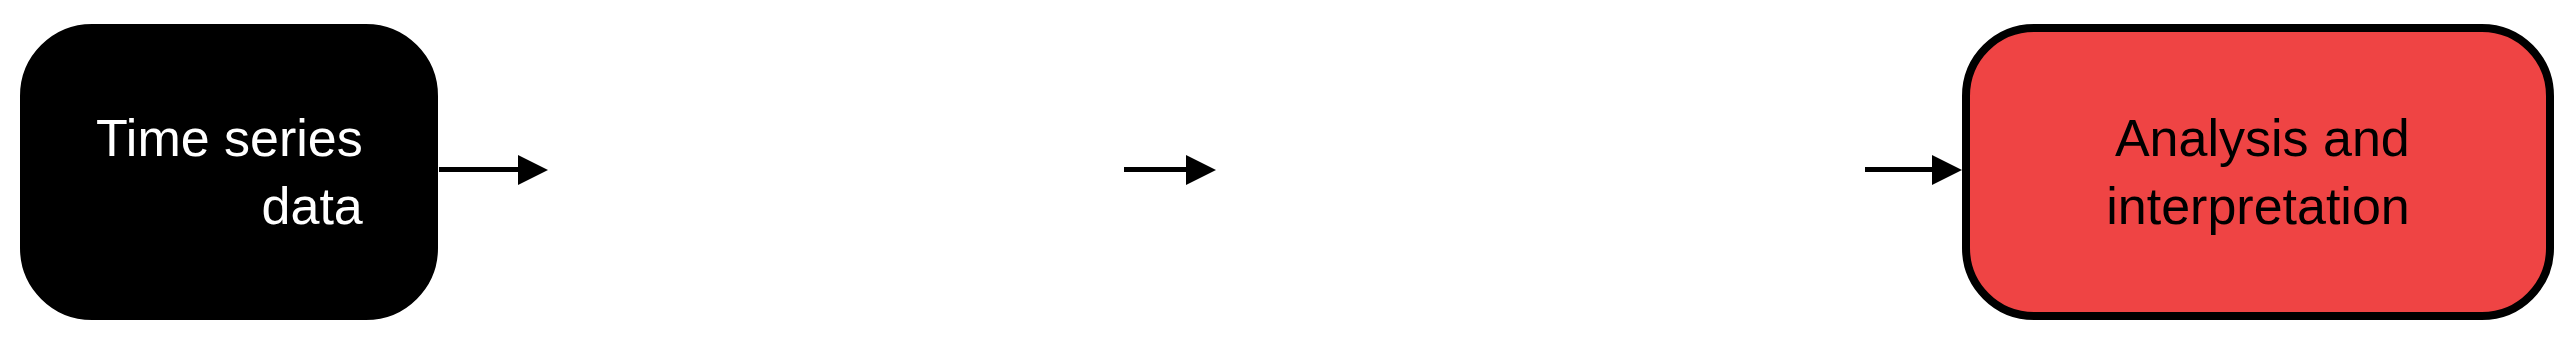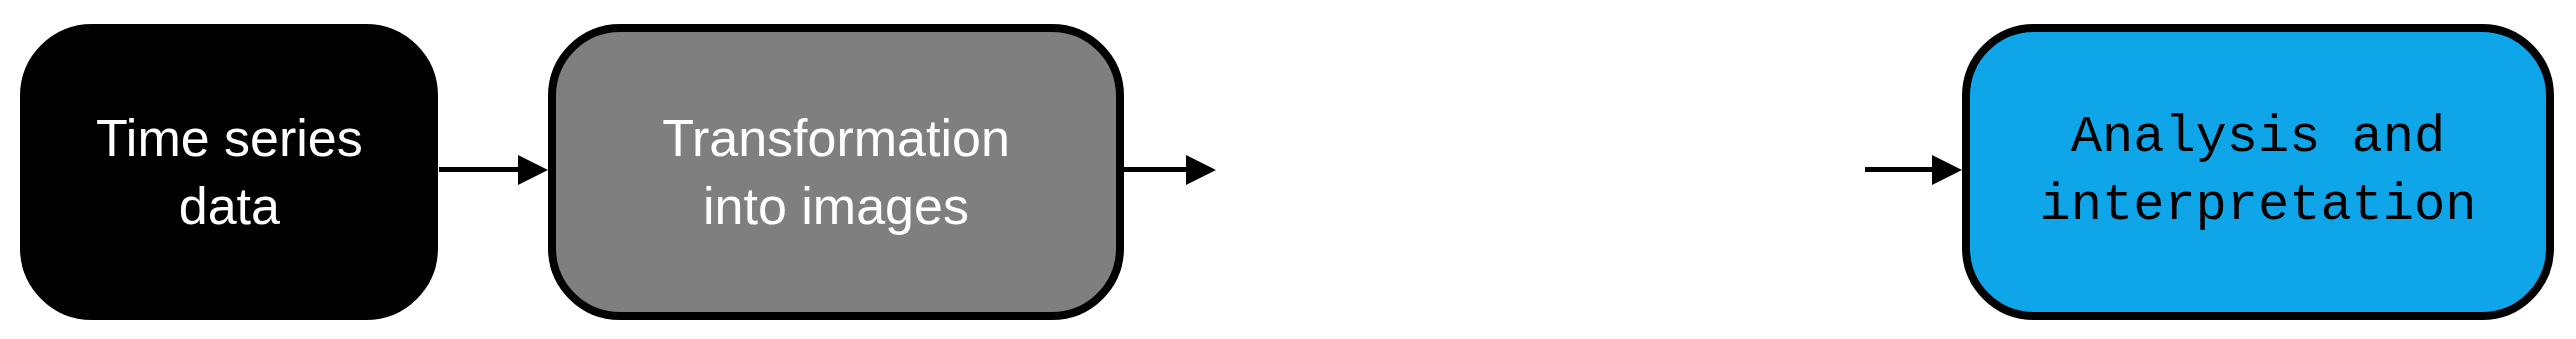--- a/index.html
+++ b/index.html
@@ -26,20 +26,21 @@
     align-items: center;
     justify-content: center;
     text-align: center;
   }
   .node .label {
     font-size: 52px;
     line-height: 68px;
     font-weight: 400;
     white-space: pre-line;
     letter-spacing: 0;
+    text-align: right;
   }
   .n1 { left: 20.4px;   width: 418px; }
   .n2 { left: 548px;  width: 576px; }
   .n3 { left: 1216px; width: 650px; }
   .n4 { left: 1962px; width: 592px; }
 
   .arrow {
     position: absolute;
     top: 154px;
     height: 31px;
@@ -71,35 +72,31 @@
   <div class="node n1" style="background-color: rgb(0, 0, 0); color: rgb(255, 255, 255);">
     <span class="label">Time series
 data</span>
   </div>
 
   <div class="arrow a1">
     <span class="shaft"></span>
     <span class="head"></span>
   </div>
 
-  <div class="node n2" style="background-color: rgb(127, 127, 127); color: rgb(255, 255, 255);">
-    <span class="label">Transformation
-into images</span>
-  </div>
 
   <div class="arrow a2">
     <span class="shaft"></span>
     <span class="head"></span>
   </div>
 
 
   <div class="arrow a3">
     <span class="shaft"></span>
     <span class="head"></span>
   </div>
 
-  <div class="node n4" style="background-color: #0ea5e9; color: rgb(0, 0, 0); font-family: Liberation Mono, monospace;">
+  <div class="node n4" style="background-color: #ef4444; color: rgb(0, 0, 0);">
     <span class="label">Analysis and
 interpretation</span>
   </div>
 
 </div>
 
 
 </body></html>

